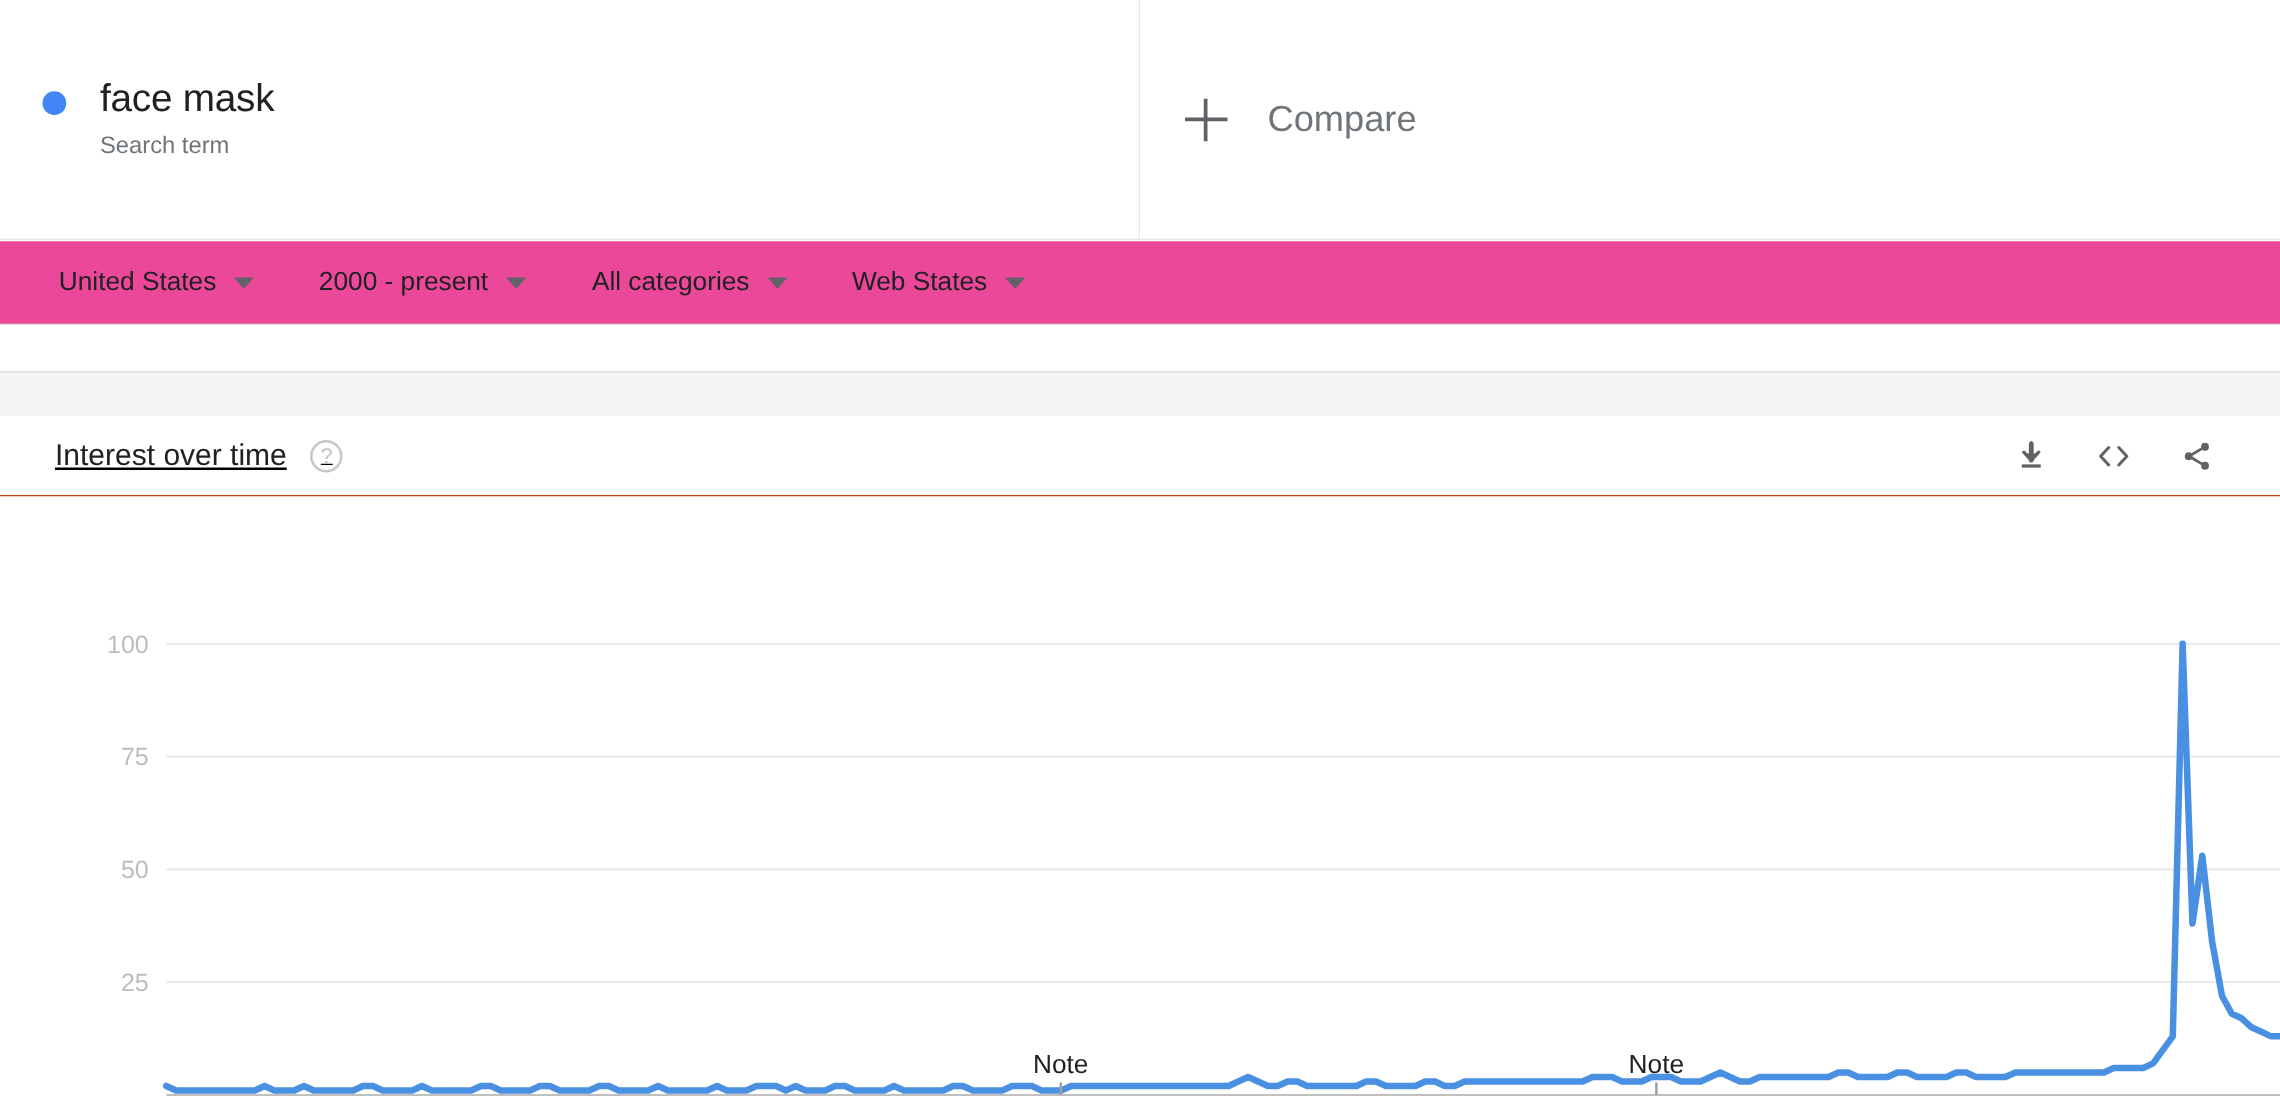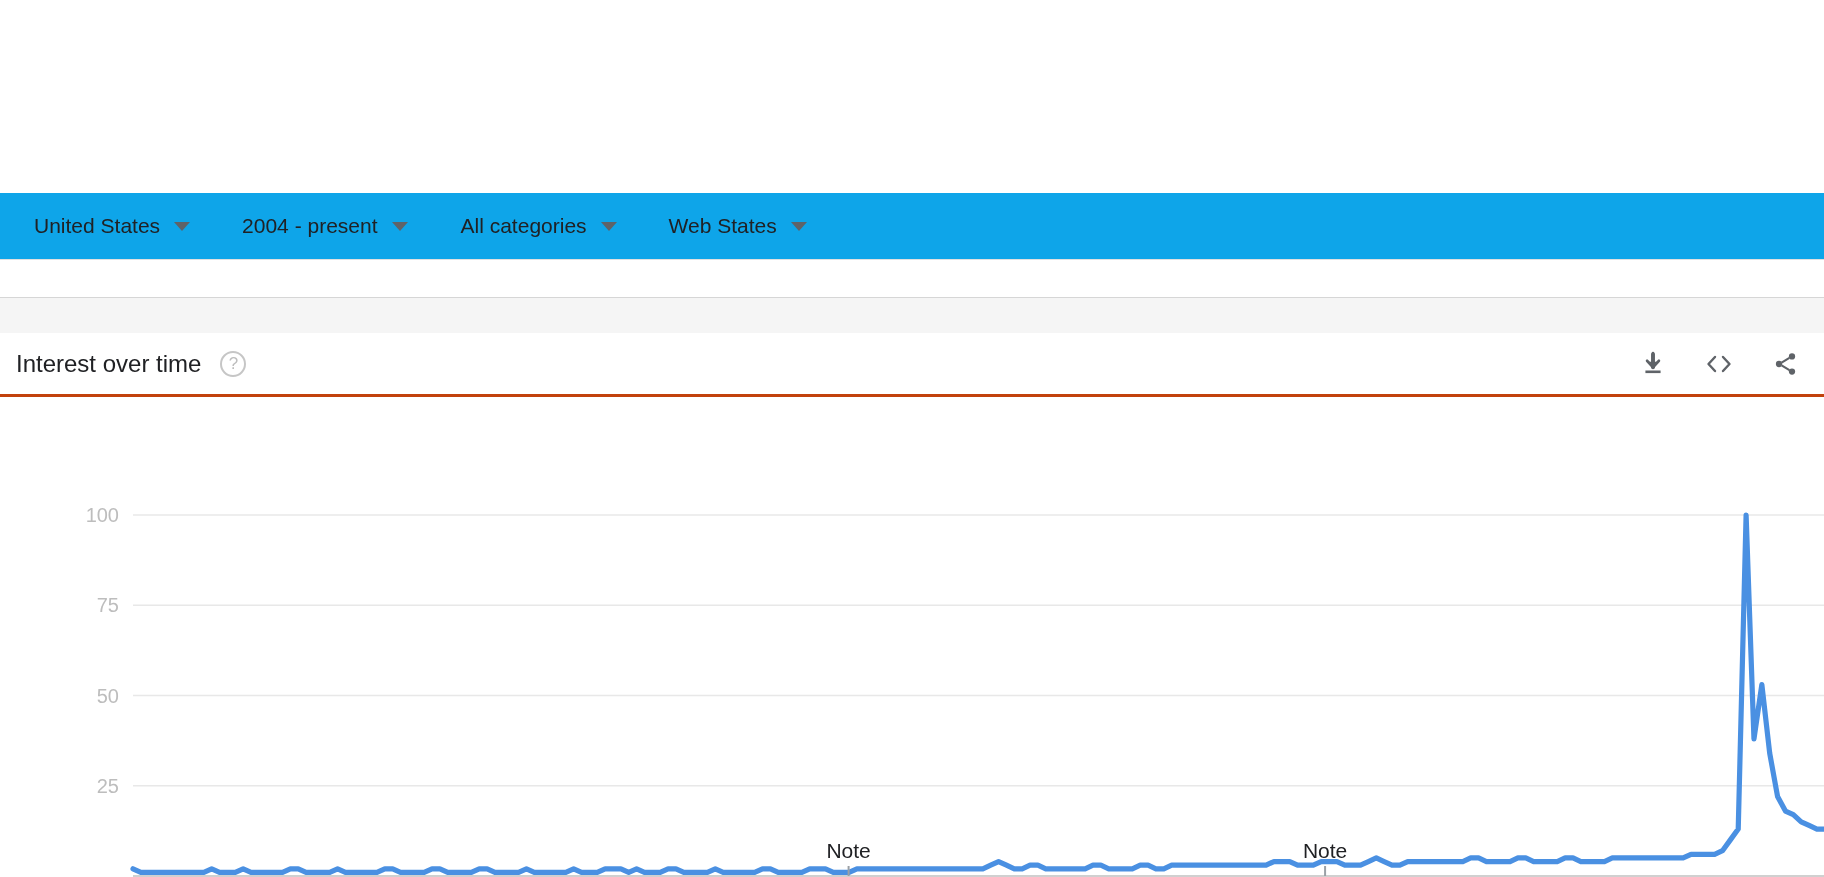--- a/index.html
+++ b/index.html
@@ -85,23 +85,23 @@
     line-height: 34px;
   }
 
   
   .filter-bar {
     position: absolute;
     left: 0; top: 193px;
     width: 1824px; height: 67px;
     display: flex;
     align-items: center;
-    padding-left: 34px;
+    padding-left: 47px;
     border-bottom: 1px solid #e0e0e0;
-    background: #0ea5e9;
+    background: #ec4899;
   }
   .filter {
     display: flex; align-items: center;
     margin-right: 56px;
     cursor: pointer;
     user-select: none;
   }
   .filter-label {
     font-size: 21px;
     color: #202124;
@@ -138,24 +138,25 @@
   .card {
     position: absolute;
     left: 0; top: 333px;
     width: 1824px; height: 544px;
     background: #fff;
   }
   .card-head {
     position: absolute;
     left: 0; top: 0;
     width: 1824px; height: 64px;
-    border-bottom: 3px solid #c2410c;
-    display: flex;
-    align-items: center;
-    padding: 0 16px;
+    border-bottom: 1px solid #c2410c;
+    display: flex;
+    align-items: center;
+    padding: 0 44px;
+    text-decoration: underline;
   }
   .card-title-wrap { display: flex; align-items: center; }
   .card-title {
     font-size: 24px;
     color: #202124;
     line-height: 30px;
   }
   .help-icon {
     width: 26px; height: 26px;
     border: 2px solid #c6c6c6;
@@ -218,28 +219,45 @@
     stroke-width: 5.2;
     stroke-linejoin: round;
     stroke-linecap: round;
   }
 </style>
 </head>
 <body>
 
 <div id="page">
 
+  <div class="term-bar">
+    <div class="term-cell">
+      <div class="term-inner">
+        <span class="term-dot"></span>
+        <span class="term-texts">
+          <span class="term-title">face mask</span>
+          <span class="term-sub">Search term</span>
+        </span>
+      </div>
+    </div>
+    <div class="compare-cell">
+      <div class="compare-btn">
+        <span class="plus-icon"></span>
+        <span class="compare-label">Compare</span>
+      </div>
+    </div>
+  </div>
 
   <div class="filter-bar">
     <div class="filter f0">
       <span class="filter-label">United States</span>
       <span class="caret"></span>
     </div>
     <div class="filter f1">
-      <span class="filter-label">2004 - present</span>
+      <span class="filter-label">2000 - present</span>
       <span class="caret"></span>
     </div>
     <div class="filter f2">
       <span class="filter-label">All categories</span>
       <span class="caret"></span>
     </div>
     <div class="filter">
       <span class="filter-label">Web States</span>
       <span class="caret"></span>
     </div>

